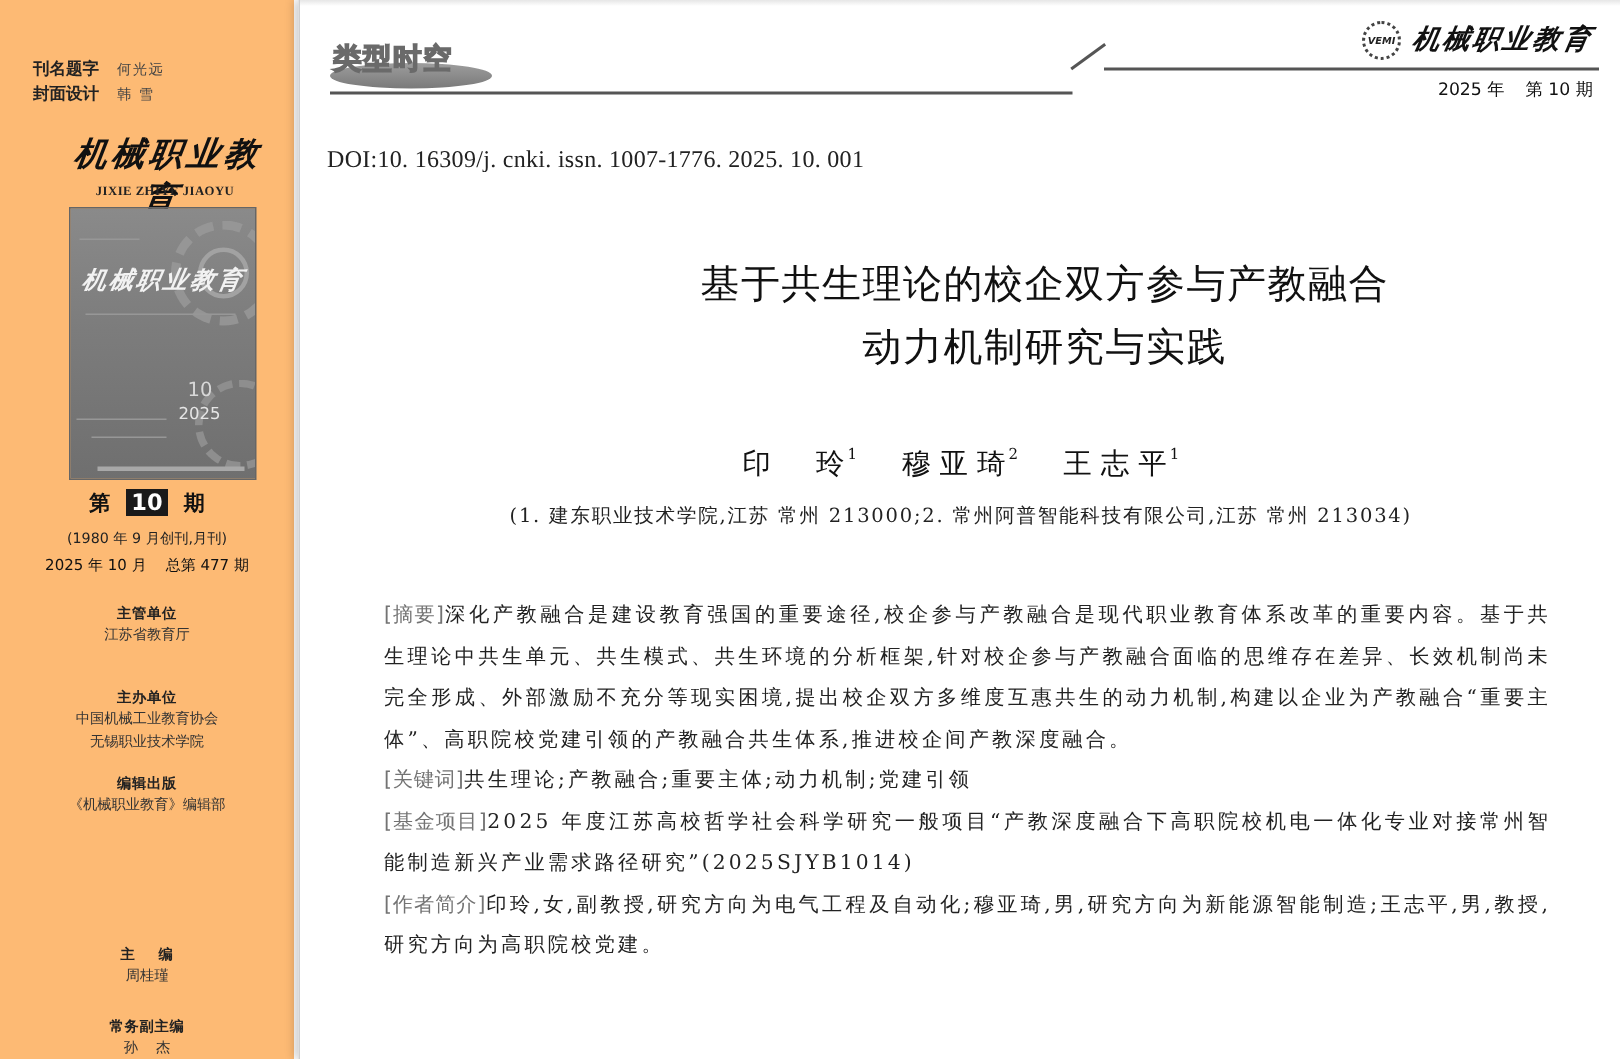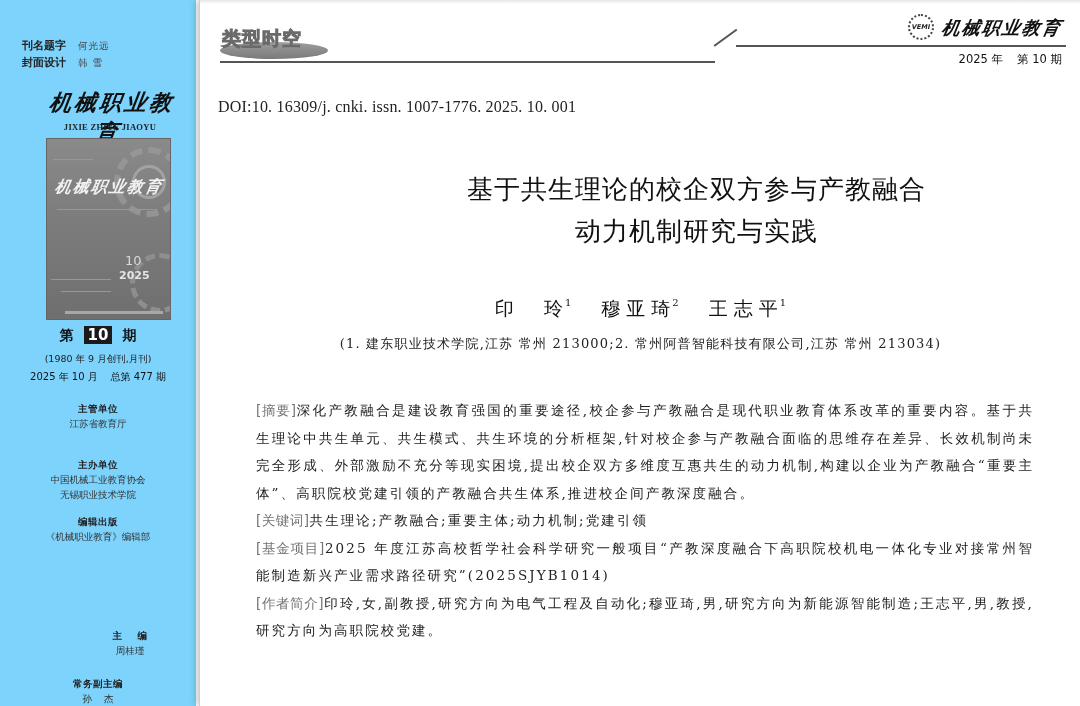--- a/index.html
+++ b/index.html
@@ -2,21 +2,21 @@
 <html><head>
 <meta charset="utf-8">
 <style>
   * { box-sizing: border-box; margin: 0; padding: 0; }
   html, body { width: 1080px; height: 706px; overflow: hidden; background: #ffffff; }
   body { position: relative; font-family: "DejaVu Serif", "Liberation Serif", serif; color: #222; }
 
   
   .sidebar {
     position: absolute; left: 0; top: 0; width: 196px; height: 706px;
-    background: #7dd3fc;
+    background: #fdba74;
   }
   .credit-row { position: absolute; left: 22px; font-size: 11px; color: #222;
     font-family: "DejaVu Sans", "Liberation Sans", sans-serif; font-weight: bold; }
   .credit-row .val { font-family: "DejaVu Serif", serif; font-weight: normal; font-size: 9.5px; margin-left: 12px; color: #444; letter-spacing: 1px; }
   .credit-1 { top: 38px; }
   .credit-2 { top: 55px; }
 
   .jlogo { position: absolute; left: 40px; top: 88px; width: 140px; text-align: center;
     font-size: 22px; font-weight: bold; font-style: italic; letter-spacing: 3px; color: #111;
     font-family: "DejaVu Serif", serif; transform: skewX(-8deg); }
@@ -32,21 +32,21 @@
     border: 6px dashed #9a9a9a; opacity: 0.8; }
   .cover .gear2 { position: absolute; right: 4px; top: 26px; width: 34px; height: 34px; border-radius: 50%;
     border: 3px solid #a2a2a2; }
   .cover .gear3 { position: absolute; right: -20px; bottom: 6px; width: 60px; height: 60px; border-radius: 50%;
     border: 5px dashed #8e8e8e; }
   .cover .trace { position: absolute; background: #979797; height: 1px; }
   .cover .cover-title { position: absolute; left: 8px; top: 38px; font-size: 16px; font-style: italic; font-weight: bold;
     color: #f2f2f2; letter-spacing: 2px; transform: skewX(-10deg); font-family: "DejaVu Serif", serif; }
   .cover .cover-num { position: absolute; left: 78px; top: 116px; font-size: 13px; color: #d8d8d8;
     font-family: "DejaVu Sans", sans-serif; line-height: 12px; }
-  .cover .cover-year { position: absolute; left: 72px; top: 130px; font-size: 11px; font-weight: bold; color: #e5e5e5;
+  .cover .cover-year { position: absolute; left: 72px; top: 130px; font-size: 11px; font-weight: normal; color: #e5e5e5;
     font-family: "DejaVu Sans", sans-serif; }
   .cover .cover-bar { position: absolute; left: 18px; top: 172px; width: 98px; height: 3px; background: #a8a8a8; }
 
   .issue-line { position: absolute; left: 0; top: 326px; width: 196px; text-align: center;
     font-family: "DejaVu Sans", sans-serif; font-size: 14px; font-weight: bold; color: #111; }
   .issue-line .box { display: inline-block; background: #1a1a1a; color: #fff; padding: 0 4px; margin: 0 10px; font-size: 15px; }
   .found { position: absolute; left: 0; top: 353px; width: 196px; text-align: center; font-size: 9.5px;
     font-family: "DejaVu Sans", sans-serif; color: #222; }
   .date { position: absolute; left: 0; top: 370px; width: 196px; text-align: center; font-size: 10px;
     font-family: "DejaVu Sans", sans-serif; color: #111; }
@@ -67,21 +67,21 @@
   .section-tag .ellipse { position: absolute; left: 0; top: 16px; width: 108px; height: 17px; border-radius: 50%;
     background: linear-gradient(180deg, #9d9d9d, #7a7a7a); }
   .section-tag .txt { position: absolute; left: 2px; top: 0; font-size: 19px; font-weight: bold;
     font-family: "DejaVu Sans", sans-serif; color: #fff; letter-spacing: 1px;
     -webkit-text-stroke: 1px #6a6a6a; }
   .header-rule { position: absolute; left: 20px; top: 61px; width: 495px; height: 1.5px; background: #555; }
   .header-slant { position: absolute; left: 514px; top: 45px; width: 28px; height: 1.5px; background: #555;
     transform-origin: left center; transform: rotate(-36deg); }
   .header-rule-right { position: absolute; left: 536px; top: 45px; width: 330px; height: 1.5px; background: #555; }
 
-  .brand { position: absolute; right: 18px; top: 14px; display: flex; align-items: flex-end; gap: 8px; }
+  .brand { position: absolute; right: 18px; top: 14px; display: flex; align-items: flex-start; gap: 8px; }
   .brand .vemi { width: 26px; height: 26px; border-radius: 50%; border: 2px dotted #444; display: flex; align-items: center; justify-content: center;
     font-size: 6.5px; font-weight: bold; font-style: italic; font-family: "DejaVu Sans", sans-serif; color: #222; }
   .brand .name { font-size: 18px; font-weight: bold; font-style: italic; letter-spacing: 2px; color: #111;
     transform: skewX(-10deg); font-family: "DejaVu Serif", serif; }
   .issue-right { position: absolute; right: 18px; top: 52px; font-size: 11.5px; font-family: "DejaVu Sans", sans-serif; color: #111; }
   .issue-right span + span { margin-left: 14px; }
 
   .doi { position: absolute; left: 18px; top: 98px; font-size: 16px; font-family: "Liberation Serif", "DejaVu Serif", serif; color: #222; letter-spacing: 0.2px; }
 
   .title { position: absolute; left: 0; width: 993px; text-align: center; font-family: "DejaVu Sans", "Liberation Sans", sans-serif;
@@ -141,21 +141,21 @@
   </div>
   <div class="colophon" style="top:459px;">
     <div class="h">主办单位</div>
     <div class="v">中国机械工业教育协会</div>
     <div class="v">无锡职业技术学院</div>
   </div>
   <div class="colophon" style="top:516px;">
     <div class="h">编辑出版</div>
     <div class="v">《机械职业教育》编辑部</div>
   </div>
-  <div class="colophon" style="top:630px;margin-left:32px;">
+  <div class="colophon" style="top:630px;">
     <div class="h" style="white-space:pre;">主    编</div>
     <div class="v">周桂瑾</div>
   </div>
   <div class="colophon" style="top:678px;">
     <div class="h">常务副主编</div>
     <div class="v" style="white-space:pre;">孙    杰</div>
   </div>
 </div>
 
 <div class="page">

